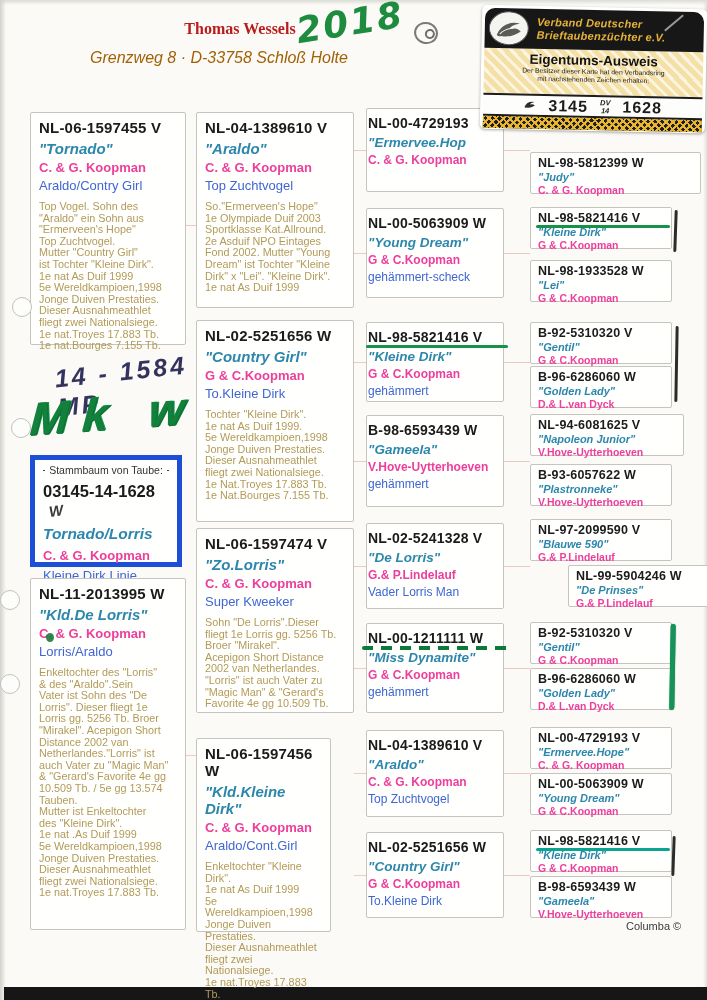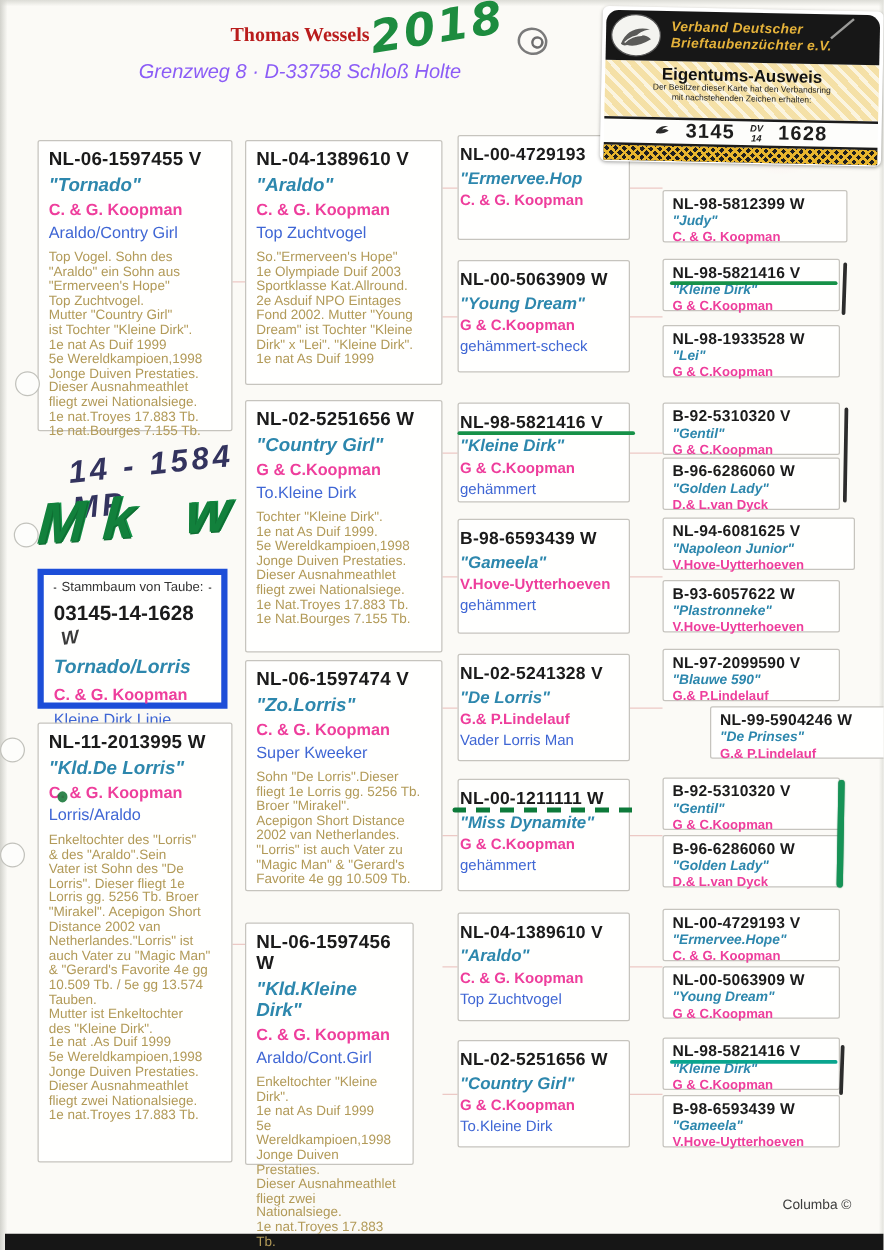--- a/index.html
+++ b/index.html
@@ -7,21 +7,21 @@
   .screen{position:relative;width:707px;height:1000px;background:#fbfaf6;overflow:hidden;
           font-family:"Liberation Sans","DejaVu Sans",sans-serif;color:#1b1b1b;}
   
   .edge-left{position:absolute;left:0;top:0;width:6px;height:1000px;background:linear-gradient(90deg,#d2d2cc,rgba(210,210,204,0));}
   .edge-top{position:absolute;left:0;top:0;width:707px;height:5px;background:linear-gradient(180deg,#dcdcd6,rgba(220,220,214,0));}
   .edge-right{position:absolute;right:0;top:0;width:4px;height:1000px;background:linear-gradient(270deg,#e0e0da,rgba(224,224,218,0));}
   .bottom-bar{position:absolute;left:4px;top:987px;width:703px;height:13px;background:#161616;}
   
   .owner{position:absolute;left:130px;top:20px;width:220px;font-family:"Liberation Serif","DejaVu Serif",serif;
          font-weight:700;font-size:16px;color:#b91c1c;text-align:center;}
-  .address{position:absolute;left:90px;top:49px;width:300px;font-style:italic;font-size:16px;color:#8b5cf6;text-align:center;}
+  .address{position:absolute;left:90px;top:49px;width:300px;font-style:italic;font-size:16px;color:#a16207;}
   .contact{position:absolute;left:90px;top:80px;width:300px;font-weight:700;font-size:11.5px;color:#2a2a2a;text-align:center;}
   .year-hw{position:absolute;left:296px;top:2px;font-size:36px;font-weight:800;font-style:italic;color:#1d8c3f;
            transform:rotate(-9deg);letter-spacing:2px;font-family:"DejaVu Sans",sans-serif;}
   .circle-doodle{position:absolute;left:414px;top:22px;width:24px;height:22px;border:2px solid #7a7a7a;border-radius:50%;transform:rotate(14deg);}
   .circle-doodle::after{content:"";position:absolute;left:9px;top:4px;width:6px;height:6px;border:2px solid #6d6d6d;border-radius:50%;}
   .smudge{position:absolute;border-radius:50%;background:radial-gradient(closest-side,rgba(236,130,160,.30),rgba(236,130,160,0));}
   
   .card{position:absolute;left:481px;top:7px;width:225px;height:124px;background:#fff;border-radius:5px;
         box-shadow:0 1px 3px rgba(0,0,0,.35);padding:3px;transform:rotate(1.2deg);z-index:30;}
   .card-head{position:relative;height:40px;background:#171717;border-radius:10px 10px 0 0;display:flex;align-items:center;}
@@ -74,21 +74,21 @@
             color:#12813c;transform:rotate(-4deg) skewX(-8deg);letter-spacing:14px;z-index:10;
             text-shadow:1px 1px 0 #0f6e33,2px 0 0 #15954a;}
   .green-dot{position:absolute;left:46px;top:633px;width:8px;height:9px;background:#1c7a3c;border-radius:50%;opacity:.9;z-index:12;}
   
   .hole{position:absolute;background:#fdfdfb;border:1.5px solid #c2c2bc;border-radius:50%;z-index:8;}
   
   .conn{position:absolute;height:0;border-top:1.3px solid #eac3c0;opacity:.9;z-index:2;}
   
   .pen-mark{position:absolute;width:3px;background:#2c2c2c;border-radius:2px;z-index:20;}
   .marker-mark{position:absolute;width:5px;background:#169356;border-radius:3px;z-index:20;box-shadow:0 0 1px #0c6e3c;}
-  .columba{position:absolute;left:626px;top:920px;font-size:11px;color:#3c3c3c;z-index:6;margin-top:38px;}
+  .columba{position:absolute;left:626px;top:920px;font-size:11px;color:#3c3c3c;z-index:6;}
 </style>
 </head>
 <body>
 
 <div class="screen">
   <div class="edge-top"></div>
   <div class="edge-left"></div>
   <div class="edge-right"></div>
 
   <div class="owner">Thomas Wessels</div>
@@ -281,21 +281,21 @@
         <p class="name">"Araldo"</p>
         <p class="breeder">C. &amp; G. Koopman</p>
         <p class="line">Top Zuchtvogel</p>
       </div>
       <div class="pbox pbox3" style="left: 366px; top: 832px; width: 138px; height: 86px;">
         <p class="id">NL-02-5251656 W</p>
         <p class="name">"Country  Girl"</p>
         <p class="breeder">G &amp; C.Koopman</p>
         <p class="line">To.Kleine Dirk</p>
       </div>
-      <div class="pbox pbox4" style="left: 530px; top: 152px; width: 148px; height: 42px;">
+      <div class="pbox pbox4" style="left: 530px; top: 152px; width: 171px; height: 42px;">
         <p class="id">NL-98-5812399 W</p>
         <p class="name">"Judy"</p>
         <p class="breeder">C. &amp; G. Koopman</p>
       </div>
       <div class="pbox pbox4" style="left: 530px; top: 207px; width: 142px; height: 42px;">
         <p class="id u-green">NL-98-5821416 V</p>
         <p class="name">"Kleine Dirk"</p>
         <p class="breeder">G &amp; C.Koopman</p>
       </div>
       <div class="pbox pbox4" style="left: 530px; top: 260px; width: 142px; height: 42px;">

